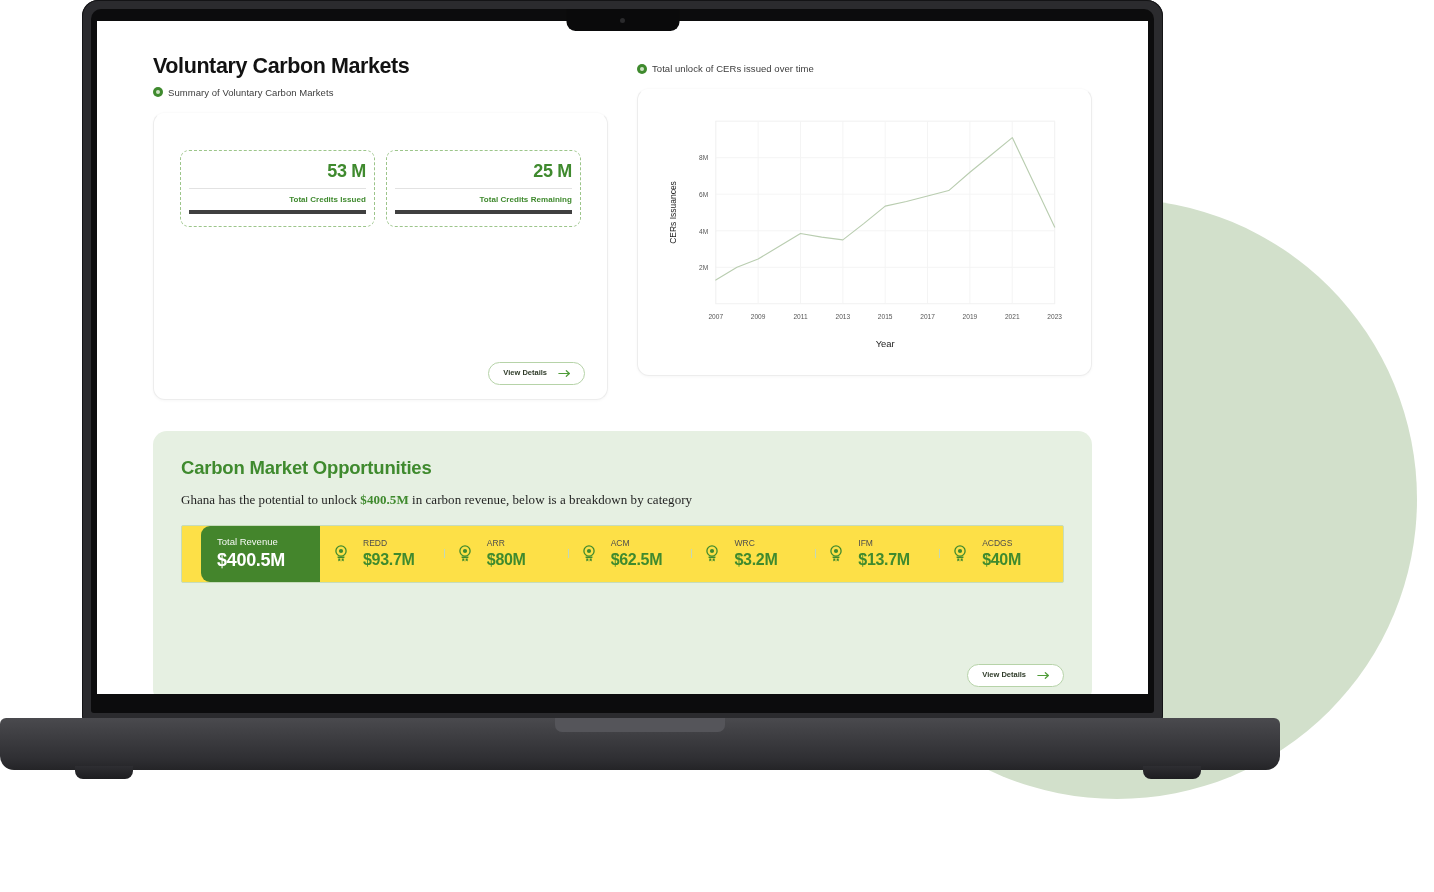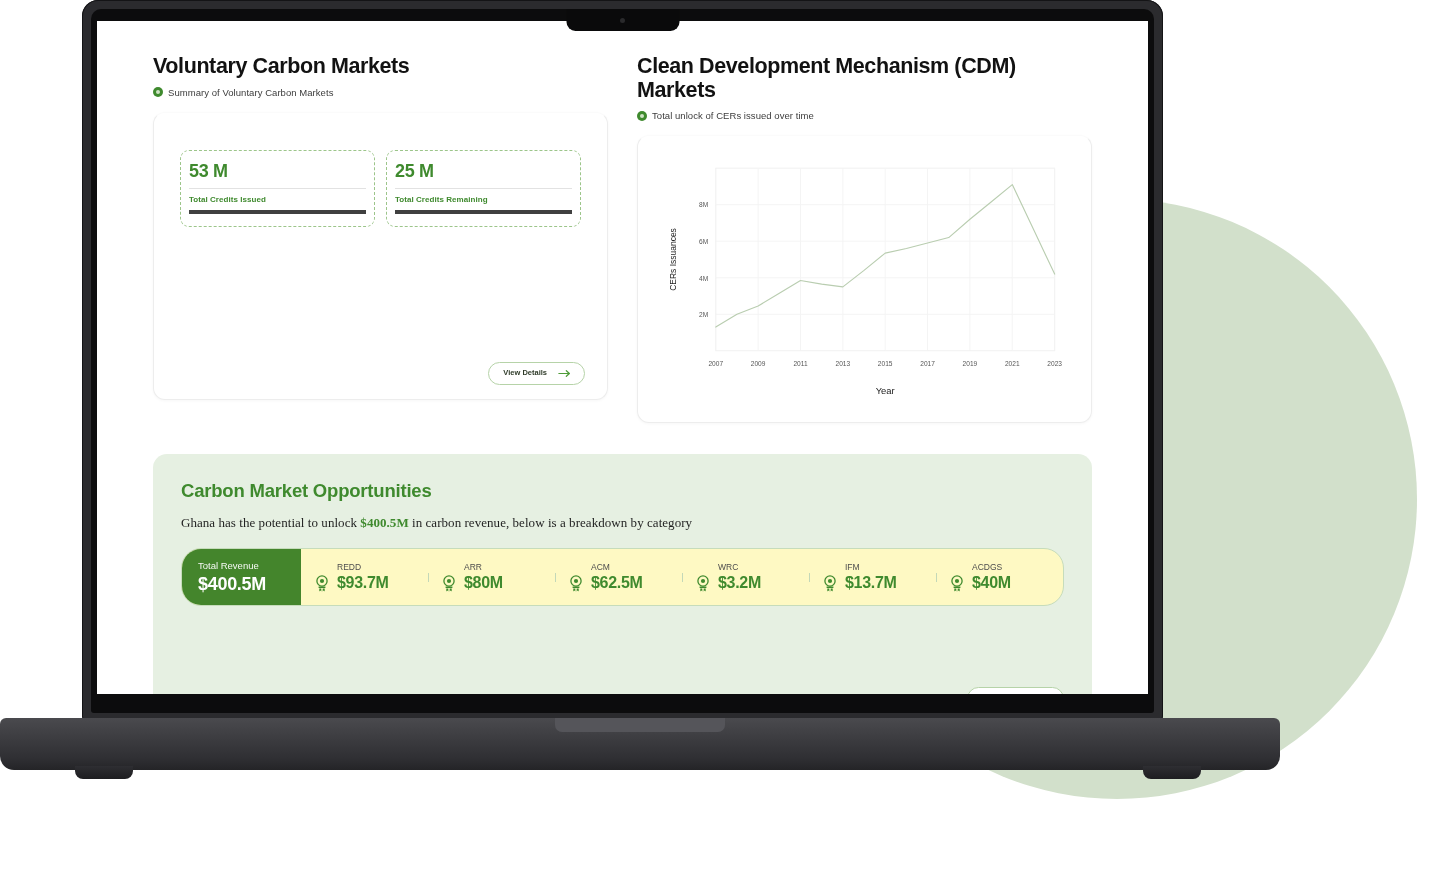--- a/index.html
+++ b/index.html
@@ -213,21 +213,21 @@
   .stat-row {
     display: flex;
     gap: 11px;
     margin-top: 15px;
   }
   .stat-card {
     flex: 1;
     border: 1.5px dashed #9cc58a;
     border-radius: 9px;
     padding: 11px 8px 12px 8px;
-    text-align: left;
+    text-align: right;
     background: #ffffff;
   }
   .stat-value {
     font-size: 18px;
     font-weight: 800;
     color: #3f8a2e;
     letter-spacing: -0.3px;
     line-height: 1.1;
   }
   .stat-label {
@@ -289,24 +289,25 @@
     letter-spacing: 0.05px;
     font-family: Liberation Serif, serif;
   }
   .opps-desc b { color: #3f8a2e; font-weight: 800; }
 
   .breakdown {
     margin-top: 17px;
     display: flex;
     align-items: stretch;
     border: 1px solid #c6dcbb;
-    border-radius: 20px;
-    background: #fef9c3;
+    border-radius: 2px;
+    background: #fde047;
     overflow: hidden;
     height: 58px;
+    padding-left: 19px;
   }
   .bd-total {
     background: #44852c;
     color: #ffffff;
     padding: 10px 16px;
     min-width: 119px;
     display: flex;
     flex-direction: column;
     justify-content: center;
     border-radius: 9px 0 0 9px;
@@ -315,22 +316,22 @@
   .bd-total-value { font-size: 18px; font-weight: 800; margin-top: 3px; letter-spacing: -0.3px; }
 
   .bd-items {
     flex: 1;
     display: flex;
     align-items: center;
   }
   .bd-item {
     flex: 1;
     display: flex;
-    align-items: flex-end;
-    gap: 8px;
+    align-items: center;
+    gap: 15px;
     padding: 0 6px 0 14px;
     position: relative;
   }
   .bd-item + .bd-item::before {
     content: "";
     position: absolute;
     left: 0;
     top: 10px;
     bottom: 10px;
     width: 1px;
@@ -397,21 +398,20 @@
                     <svg class="arrow-ico" viewBox="0 0 16 10">
                       <path d="M1 5 H12.5" stroke="#4f9c38" stroke-width="1.4" fill="none" stroke-linecap="round"></path>
                       <path d="M9.5 1.8 L13 5 L9.5 8.2" stroke="#4f9c38" stroke-width="1.4" fill="none" stroke-linecap="round" stroke-linejoin="round"></path>
                     </svg>
                   </button>
                 </div>
               </div>
             </div>
 
             <div class="col">
-              <div class="sec-title">Clean Development Mechanism (CDM) Markets</div>
               <div class="sec-sub">
                 <span class="dot-icon"></span>
                 <span>Total unlock of CERs issued over time</span>
               </div>
 
               <div class="card chart-card">
                 <div class="chart-wrap">
                   <svg id="chart-svg" viewBox="0 0 460 272" width="100%" height="100%">
                       <rect x="72" y="14" width="360" height="194" fill="#ffffff" stroke="#f0f0f0" stroke-width="1"></rect>
                       <line x1="72" y1="169.2" x2="432" y2="169.2" stroke="#f3f3f3" stroke-width="1"></line>

